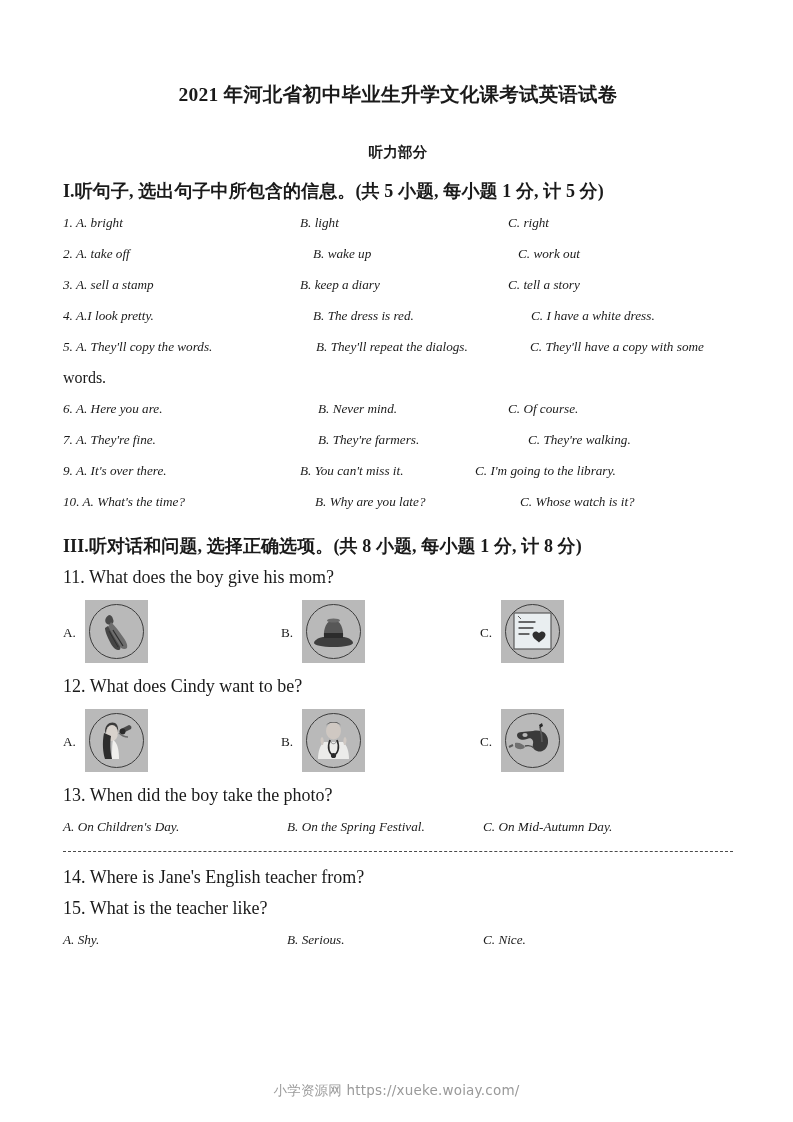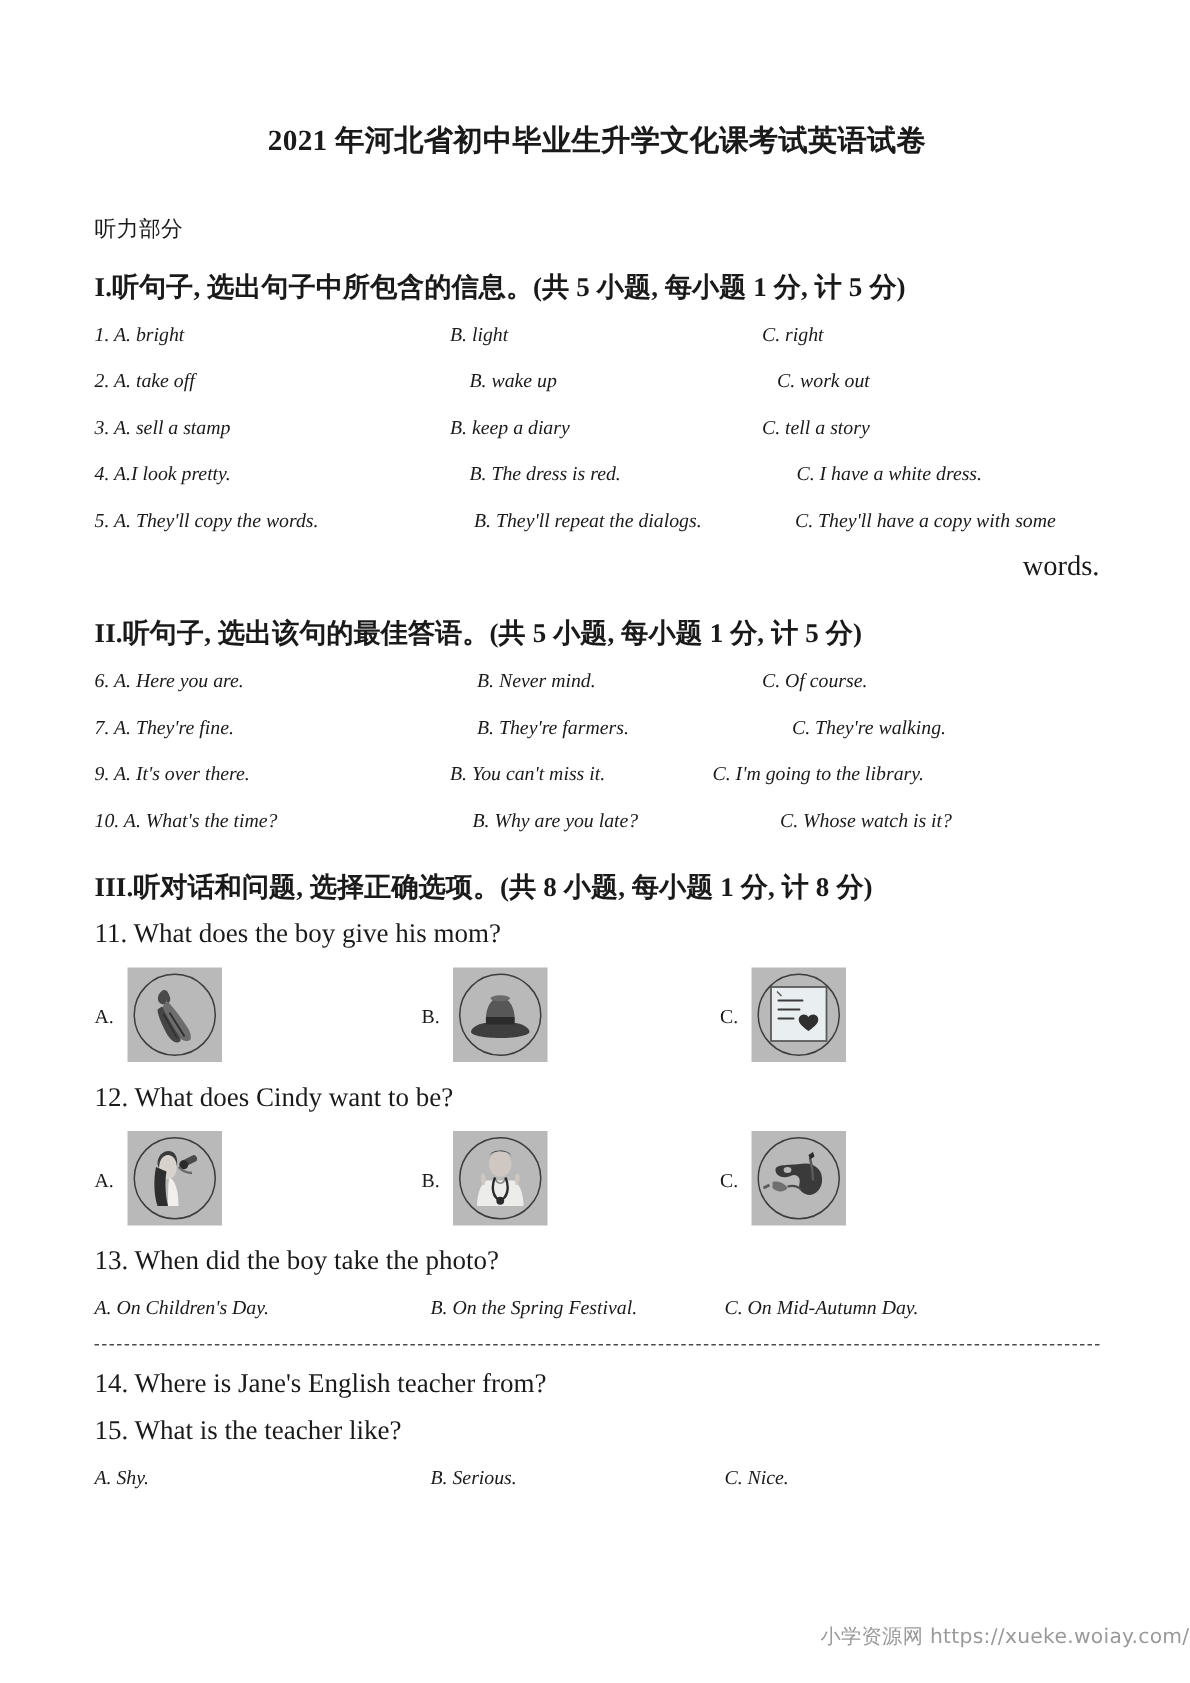--- a/index.html
+++ b/index.html
@@ -35,22 +35,23 @@
     font-size: 19.5px;
     font-weight: bold;
     letter-spacing: .2px;
     margin-top: 66px;
     line-height: 1.3;
     font-family: "Liberation Serif", "DejaVu Serif", serif;
   }
 
   
   .part-heading {
+    text-align: center;
     font-size: 14.5px;
-    font-weight: normal;
+    font-weight: bold;
     margin-top: 36px;
     letter-spacing: .3px;
   }
 
   
   .section-heading {
     font-size: 18px;
     font-weight: bold;
     margin-top: 16px;
     margin-bottom: 2px;
@@ -70,24 +71,23 @@
   .col {
     position: absolute;
     top: 0;
     font-style: italic;
   }
   .col-a { left: 0px; }
   .col-b { left: 237px; }
   .col-c { left: 445px; }
 
   .cont-line {
-    font-size: 19px;
+    font-size: 16px;
     line-height: 31px;
     height: 31px;
-    text-align: right;
   }
 
   
   .qstem {
     font-size: 18px;
     line-height: 31px;
     height: 31px;
     white-space: nowrap;
   }
 
@@ -145,21 +145,21 @@
     margin-bottom: 9px;
     width: 670px;
   }
 
   
   .footer {
     position: absolute;
     left: 0;
     top: 1066px;
     width: 793px;
-    text-align: right;
+    text-align: center;
     font-size: 13.5px;
     color: #9a9a9a;
     font-family: "DejaVu Sans", "Liberation Sans", sans-serif;
     letter-spacing: .2px;
   }
 </style>
 </head>
 <body>
 
 <div class="page">
@@ -195,21 +195,20 @@
       <span class="col col-c" style="left:468px">C. I have a white dress.</span>
     </div>
 
     <div class="qrow">
       <span class="col col-a"><span>5.</span> <span>A. They'll copy the words.</span></span>
       <span class="col col-b" style="left:253px">B. They'll repeat the dialogs.</span>
       <span class="col col-c" style="left:467px">C. They'll have a copy with some</span>
     </div>
     <div class="cont-line">words.</div>
 
-    <div class="section-heading">II.听句子, 选出该句的最佳答语。(共 5 小题, 每小题 1 分, 计 5 分)</div>
 
     <div class="qrow">
       <span class="col col-a"><span>6.</span> <span>A. Here you are.</span></span>
       <span class="col col-b" style="left:255px">B. Never mind.</span>
       <span class="col col-c">C. Of course.</span>
     </div>
 
     <div class="qrow">
       <span class="col col-a"><span>7.</span> <span>A. They're fine.</span></span>
       <span class="col col-b" style="left:255px">B. They're farmers.</span>

